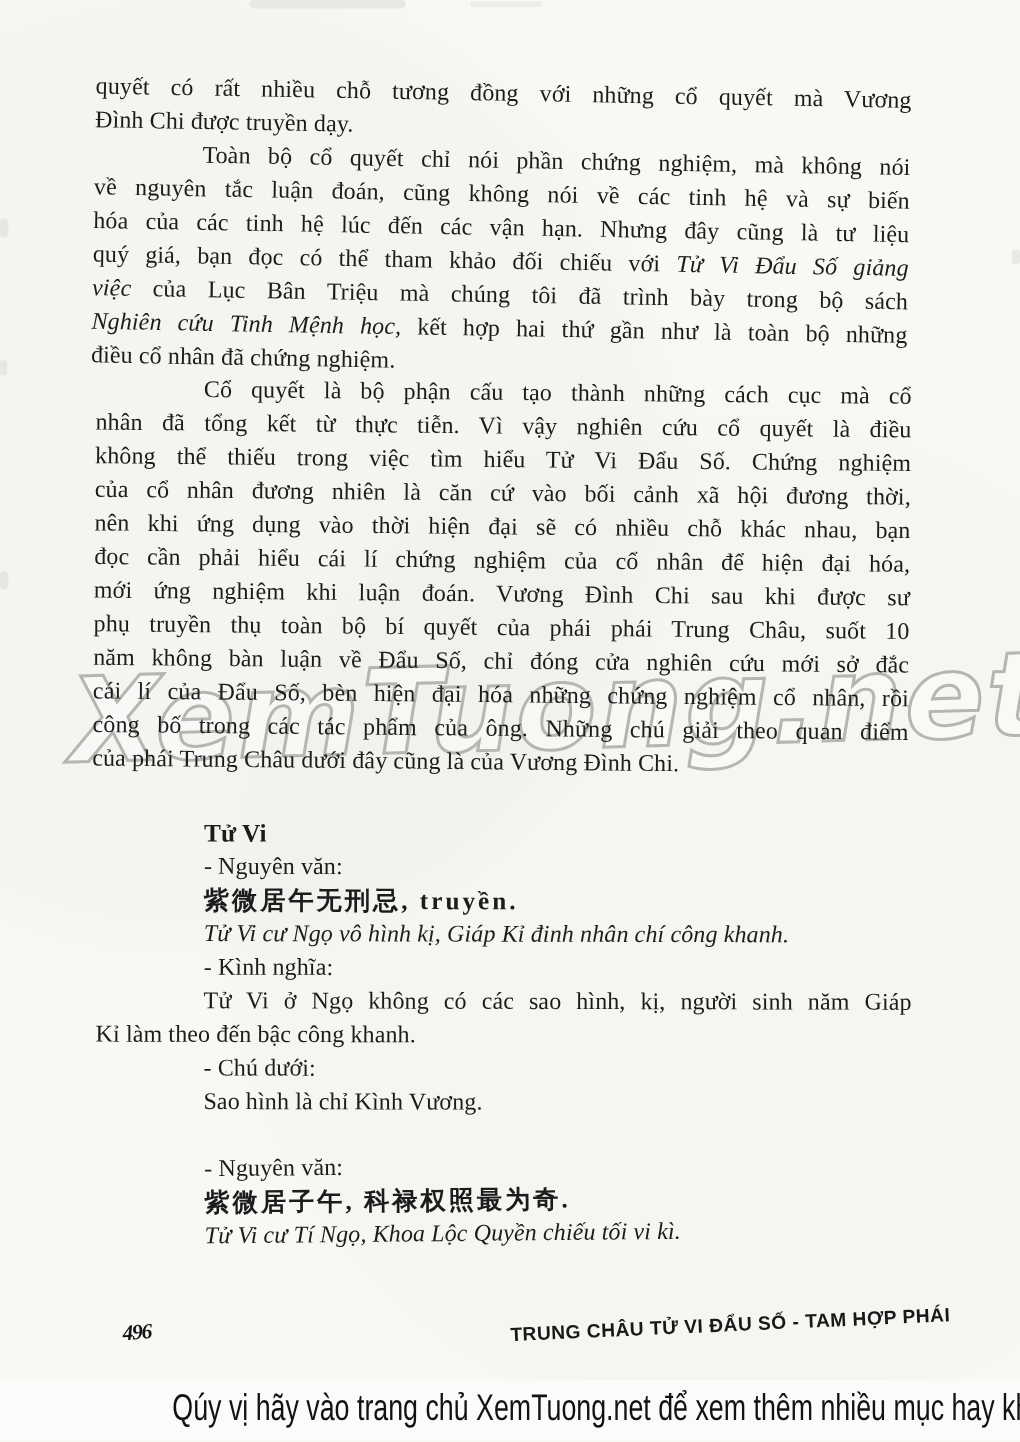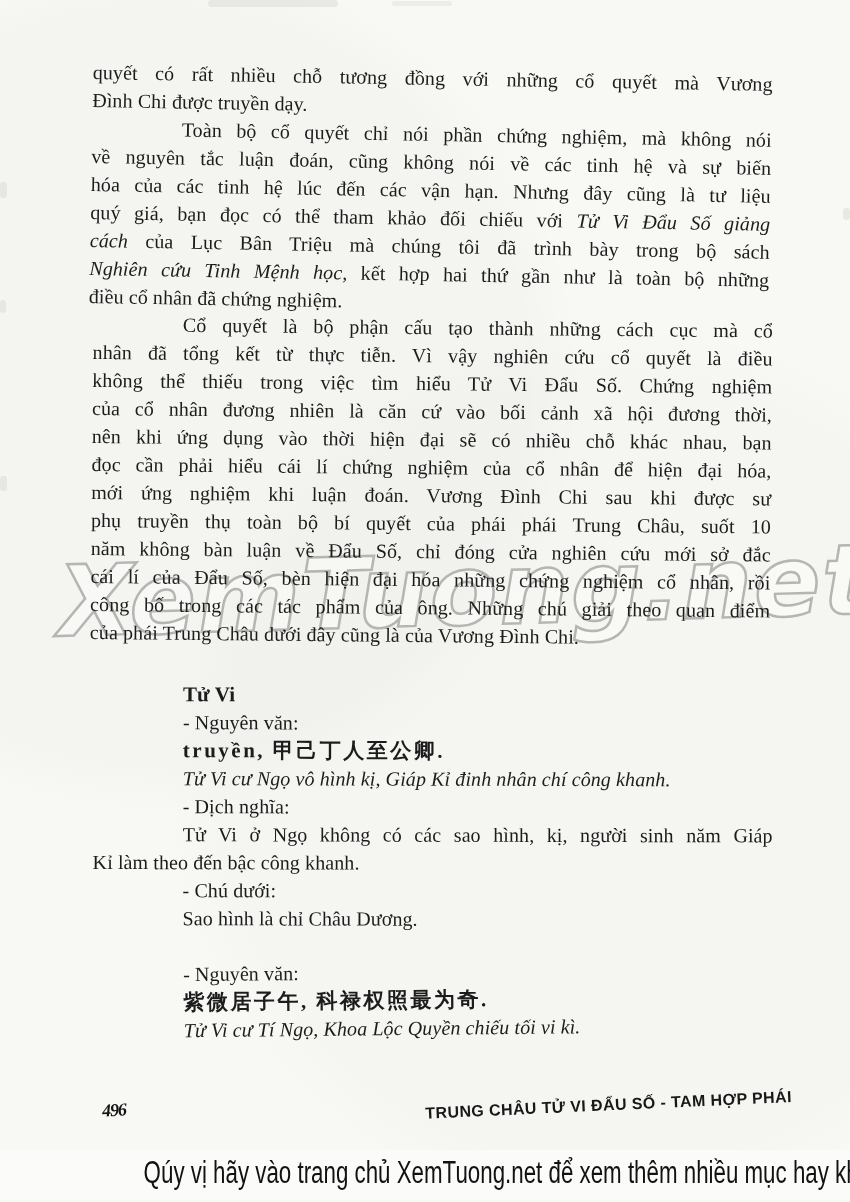--- a/index.html
+++ b/index.html
@@ -33,21 +33,21 @@
     transform:rotate(-1.6deg);transform-origin:left center;
     font-family:"DejaVu Sans","Liberation Sans",sans-serif;
     font-weight:700;font-style:italic;
     font-size:98px;letter-spacing:2px;line-height:108px;
     color:rgba(252,252,249,0.55);
     -webkit-text-stroke:2.5px #b5b5b2;
     white-space:nowrap;z-index:1;user-select:none;
   }
 
   .text-block{
-    position:absolute;left:93px;top:58px;width:680px;z-index:2;
+    position:absolute;left:80px;top:58px;width:680px;z-index:2;
   }
   .group{transform-origin:0 0;}
   .group.para-one{transform:rotate(1.0deg);}
   .group.para-two{transform:rotate(0.55deg);}
   .group.section-tu-vi{margin-top:34px;transform:rotate(0.12deg);}
   .group.section-two{margin-top:29px;transform:rotate(-0.55deg);}
 
   .line{
     font-size:20px;line-height:28px;min-height:28px;
     text-align:left;white-space:normal;
@@ -103,48 +103,48 @@
   <div class="watermark">XemTuong.net</div>
 
   <div class="text-block">
       <div class="group para-one">
         <div class="line just"><span>quyết có rất nhiều chỗ tương đồng với những cổ quyết mà Vương</span></div>
         <div class="line"><span>Đình Chi được truyền dạy.</span></div>
         <div class="line indent just"><span>Toàn bộ cổ quyết chỉ nói phần chứng nghiệm, mà không nói</span></div>
         <div class="line just"><span>về nguyên tắc luận đoán, cũng không nói về các tinh hệ và sự biến</span></div>
         <div class="line just"><span>hóa của các tinh hệ lúc đến các vận hạn. Nhưng đây cũng là tư liệu</span></div>
         <div class="line just"><span>quý giá, bạn đọc có thể tham khảo đối chiếu với </span><span class="i">Tử Vi Đẩu Số giảng</span></div>
-        <div class="line just"><span class="i">cách</span><span> của Lục Bân Triệu mà chúng tôi đã trình bày trong bộ sách</span></div>
+        <div class="line just"><span class="i">việc</span><span> của Lục Bân Triệu mà chúng tôi đã trình bày trong bộ sách</span></div>
         <div class="line just"><span class="i">Nghiên cứu Tinh Mệnh học,</span><span> kết hợp hai thứ gần như là toàn bộ những</span></div>
         <div class="line"><span>điều cổ nhân đã chứng nghiệm.</span></div>
       </div>
       <div class="group para-two">
         <div class="line indent just"><span>Cổ quyết là bộ phận cấu tạo thành những cách cục mà cổ</span></div>
         <div class="line just"><span>nhân đã tổng kết từ thực tiễn. Vì vậy nghiên cứu cổ quyết là điều</span></div>
         <div class="line just"><span>không thể thiếu trong việc tìm hiểu Tử Vi Đẩu Số. Chứng nghiệm</span></div>
         <div class="line just"><span>của cổ nhân đương nhiên là căn cứ vào bối cảnh xã hội đương thời,</span></div>
         <div class="line just"><span>nên khi ứng dụng vào thời hiện đại sẽ có nhiều chỗ khác nhau, bạn</span></div>
         <div class="line just"><span>đọc cần phải hiểu cái lí chứng nghiệm của cổ nhân để hiện đại hóa,</span></div>
         <div class="line just"><span>mới ứng nghiệm khi luận đoán. Vương Đình Chi sau khi được sư</span></div>
         <div class="line just"><span>phụ truyền thụ toàn bộ bí quyết của phái phái Trung Châu, suốt 10</span></div>
         <div class="line just"><span>năm không bàn luận về Đẩu Số, chỉ đóng cửa nghiên cứu mới sở đắc</span></div>
         <div class="line just"><span>cái lí của Đẩu Số, bèn hiện đại hóa những chứng nghiệm cổ nhân, rồi</span></div>
         <div class="line just"><span>công bố trong các tác phẩm của ông. Những chú giải theo quan điểm</span></div>
         <div class="line"><span>của phái Trung Châu dưới đây cũng là của Vương Đình Chi.</span></div>
       </div>
       <div class="group section-tu-vi">
         <div class="line indent bold"><span>Tử Vi</span></div>
         <div class="line indent"><span>- Nguyên văn:</span></div>
-        <div class="line indent cjk"><span>truyền, 甲己丁人至公卿.</span></div>
+        <div class="line indent cjk"><span>紫微居午无刑忌, truyền.</span></div>
         <div class="line indent ital"><span>Tử Vi cư Ngọ vô hình kị, Giáp Kỉ đinh nhân chí công khanh.</span></div>
-        <div class="line indent"><span>- Dịch nghĩa:</span></div>
+        <div class="line indent"><span>- Kình nghĩa:</span></div>
         <div class="line indent just"><span>Tử Vi ở Ngọ không có các sao hình, kị, người sinh năm Giáp</span></div>
         <div class="line"><span>Kỉ làm theo đến bậc công khanh.</span></div>
         <div class="line indent"><span>- Chú dưới:</span></div>
-        <div class="line indent"><span>Sao hình là chỉ Châu Dương.</span></div>
+        <div class="line indent"><span>Sao hình là chỉ Kình Vương.</span></div>
       </div>
       <div class="group section-two">
         <div class="line indent"><span>- Nguyên văn:</span></div>
         <div class="line indent cjk"><span>紫微居子午, 科禄权照最为奇.</span></div>
         <div class="line indent ital"><span>Tử Vi cư Tí Ngọ, Khoa Lộc Quyền chiếu tối vi kì.</span></div>
       </div>
     </div>
 
   <div class="page-number">496</div>
 

